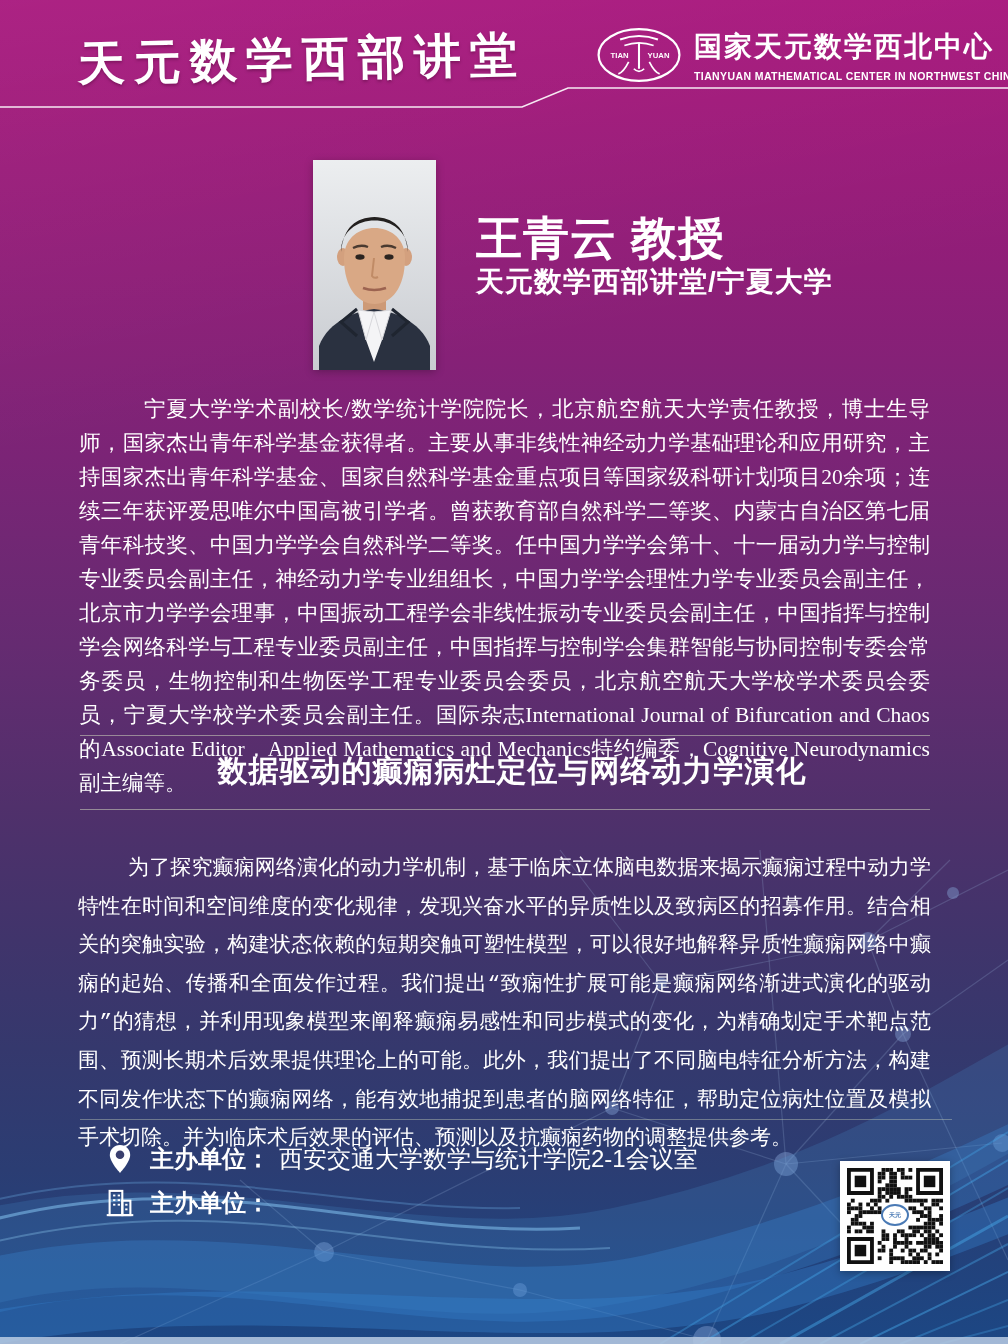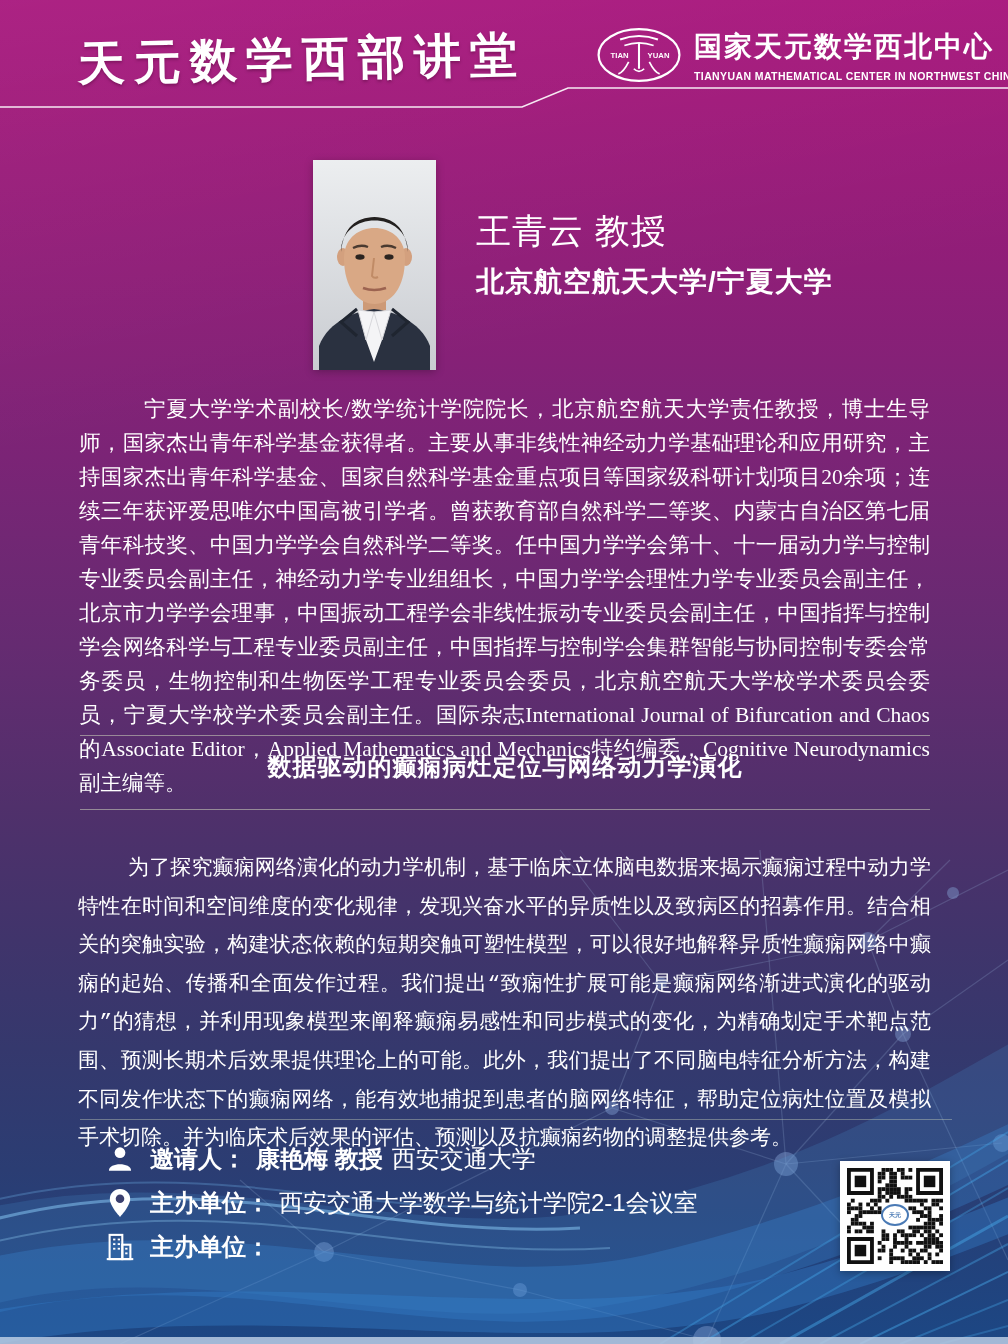--- a/index.html
+++ b/index.html
@@ -24,33 +24,33 @@
   .brush-title{
     left:78px; top:28px; font-size:47px; font-weight:900; letter-spacing:9px;
     transform:rotate(-1.2deg); text-shadow:0 2px 3px rgba(60,0,40,.35);
   }
   .logo-group{ left:596px; top:24px; display:flex; align-items:center; gap:12px; }
   .logo-text .cn{ font-size:28px; font-weight:900; letter-spacing:2px; white-space:nowrap; }
   .logo-text .en{ font-size:10.5px; font-weight:bold; letter-spacing:.4px; margin-top:4px; white-space:nowrap; }
 
   
   .photo{ left:313px; top:160px; width:123px; height:210px; box-shadow:0 2px 8px rgba(0,0,0,.25); }
-  .speaker-name{ left:476px; top:208px; font-size:35px; font-weight:400; letter-spacing:1px; }
+  .speaker-name{ left:476px; top:208px; font-size:46px; font-weight:700; letter-spacing:1px; }
   .speaker-affiliation{ left:476px; top:263px; font-size:28px; font-weight:900; letter-spacing:1px; }
 
   .bio{
     left:79px; top:392px; width:851px;
     font-size:21.5px; line-height:34px; text-align:justify; text-indent:65px;
     font-family:Liberation Serif, serif;
   }
   .rule{ height:1px; background:rgba(206,214,188,.55); }
   .rule-1{ left:80px; top:735px; width:850px; }
   .rule-2{ left:80px; top:809px; width:850px; }
   .rule-3{ left:80px; top:1119px; width:872px; background:rgba(206,214,188,.4); }
-  .lecture-title{ left:80px; top:751px; width:850px; text-align:center; font-size:24px; font-weight:900; letter-spacing:1px; }
+  .lecture-title{ left:87px; top:751px; width:850px; text-align:center; font-size:30px; font-weight:900; letter-spacing:1px; }
   .abstract{
     left:78px; top:850px; width:853px;
     font-size:21px; line-height:38.6px; text-align:justify; text-indent:50px;
     font-family:Liberation Mono, monospace;
   }
 
   
   .info-rows{ left:102px; top:1143px; width:720px; }
   .info-row{ display:flex; align-items:center; height:31px; margin-bottom:13px; }
   .info-icon{ width:36px; display:flex; justify-content:center; align-items:center; flex:0 0 36px; }
@@ -171,44 +171,32 @@
     <path d="M31,98 C31,58 92,58 92,98 C92,128 78,144 61.5,144 C45,144 31,128 31,98 Z" fill="#d9a885"></path>
     <path d="M28,92 C28,50 95,50 95,92 C92,66 80,58 61.5,57 C43,58 31,66 28,92 Z" fill="#23201f"></path>
     <path d="M40,88 Q48,84 55,87 M68,87 Q75,84 83,88" stroke="#4a3a30" stroke-width="2.4" fill="none"></path>
     <ellipse cx="47" cy="97" rx="4.6" ry="2.8" fill="#2b2420"></ellipse>
     <ellipse cx="76" cy="97" rx="4.6" ry="2.8" fill="#2b2420"></ellipse>
     <path d="M61,98 L59,116 Q61,119 65,117" stroke="#c08b66" stroke-width="2" fill="none"></path>
     <path d="M50,128 Q61,132 73,128" stroke="#9c6350" stroke-width="2.6" fill="none"></path>
   </svg>
 
   <div class="layer speaker-name">王青云 教授</div>
-  <div class="layer speaker-affiliation">北京航空航天大学/宁夏大学</div>
+  <div class="layer speaker-affiliation">天元数学西部讲堂/宁夏大学</div>
 
   <div class="layer bio">宁夏大学学术副校长/数学统计学院院长，北京航空航天大学责任教授，博士生导师，国家杰出青年科学基金获得者。主要从事非线性神经动力学基础理论和应用研究，主持国家杰出青年科学基金、国家自然科学基金重点项目等国家级科研计划项目20余项；连续三年获评爱思唯尔中国高被引学者。曾获教育部自然科学二等奖、内蒙古自治区第七届青年科技奖、中国力学学会自然科学二等奖。任中国力学学会第十、十一届动力学与控制专业委员会副主任，神经动力学专业组组长，中国力学学会理性力学专业委员会副主任，北京市力学学会理事，中国振动工程学会非线性振动专业委员会副主任，中国指挥与控制学会网络科学与工程专业委员副主任，中国指挥与控制学会集群智能与协同控制专委会常务委员，生物控制和生物医学工程专业委员会委员，北京航空航天大学校学术委员会委员，宁夏大学校学术委员会副主任。国际杂志International Journal of Bifurcation and Chaos的Associate Editor，Applied Mathematics and Mechanics特约编委，Cognitive Neurodynamics副主编等。</div>
 
   <div class="layer rule rule-1"></div>
   <div class="layer lecture-title">数据驱动的癫痫病灶定位与网络动力学演化</div>
   <div class="layer rule rule-2"></div>
 
   <div class="layer abstract">为了探究癫痫网络演化的动力学机制，基于临床立体脑电数据来揭示癫痫过程中动力学特性在时间和空间维度的变化规律，发现兴奋水平的异质性以及致病区的招募作用。结合相关的突触实验，构建状态依赖的短期突触可塑性模型，可以很好地解释异质性癫痫网络中癫痫的起始、传播和全面发作过程。我们提出“致痫性扩展可能是癫痫网络渐进式演化的驱动力”的猜想，并利用现象模型来阐释癫痫易感性和同步模式的变化，为精确划定手术靶点范围、预测长期术后效果提供理论上的可能。此外，我们提出了不同脑电特征分析方法，构建不同发作状态下的癫痫网络，能有效地捕捉到患者的脑网络特征，帮助定位病灶位置及模拟手术切除。并为临床术后效果的评估、预测以及抗癫痫药物的调整提供参考。</div>
   <div class="layer rule rule-3"></div>
 
   <div class="layer info-rows">
-    <div class="info-row">
-      <span class="info-icon">
-        <svg width="28" height="28" viewBox="0 0 24 24" fill="#fff">
-            <circle cx="12" cy="6.6" r="4.6"></circle>
-            <path d="M2.5,22 C2.5,14.8 21.5,14.8 21.5,22 Z"></path>
-            <path d="M10.5,13 L12,16 L13.5,13" fill="#3a3f6e"></path>
-          </svg>
-      </span>
-      <span class="info-label">邀请人：</span>
-      <span class="info-value-bold">康艳梅 教授</span>
-      <span class="info-value">西安交通大学</span>
-    </div>
     <div class="info-row">
       <span class="info-icon">
         <svg width="26" height="30" viewBox="0 0 24 28" fill="#fff">
             <path d="M12,1 C6.5,1 2.5,5.2 2.5,10.3 C2.5,17 12,27 12,27 C12,27 21.5,17 21.5,10.3 C21.5,5.2 17.5,1 12,1 Z"></path>
             <circle cx="12" cy="10" r="4" fill="#3a3f6e"></circle>
           </svg>
       </span>
       <span class="info-label">主办单位：</span>
       <span class="info-value-bold"></span>
       <span class="info-value">西安交通大学数学与统计学院2-1会议室</span>

